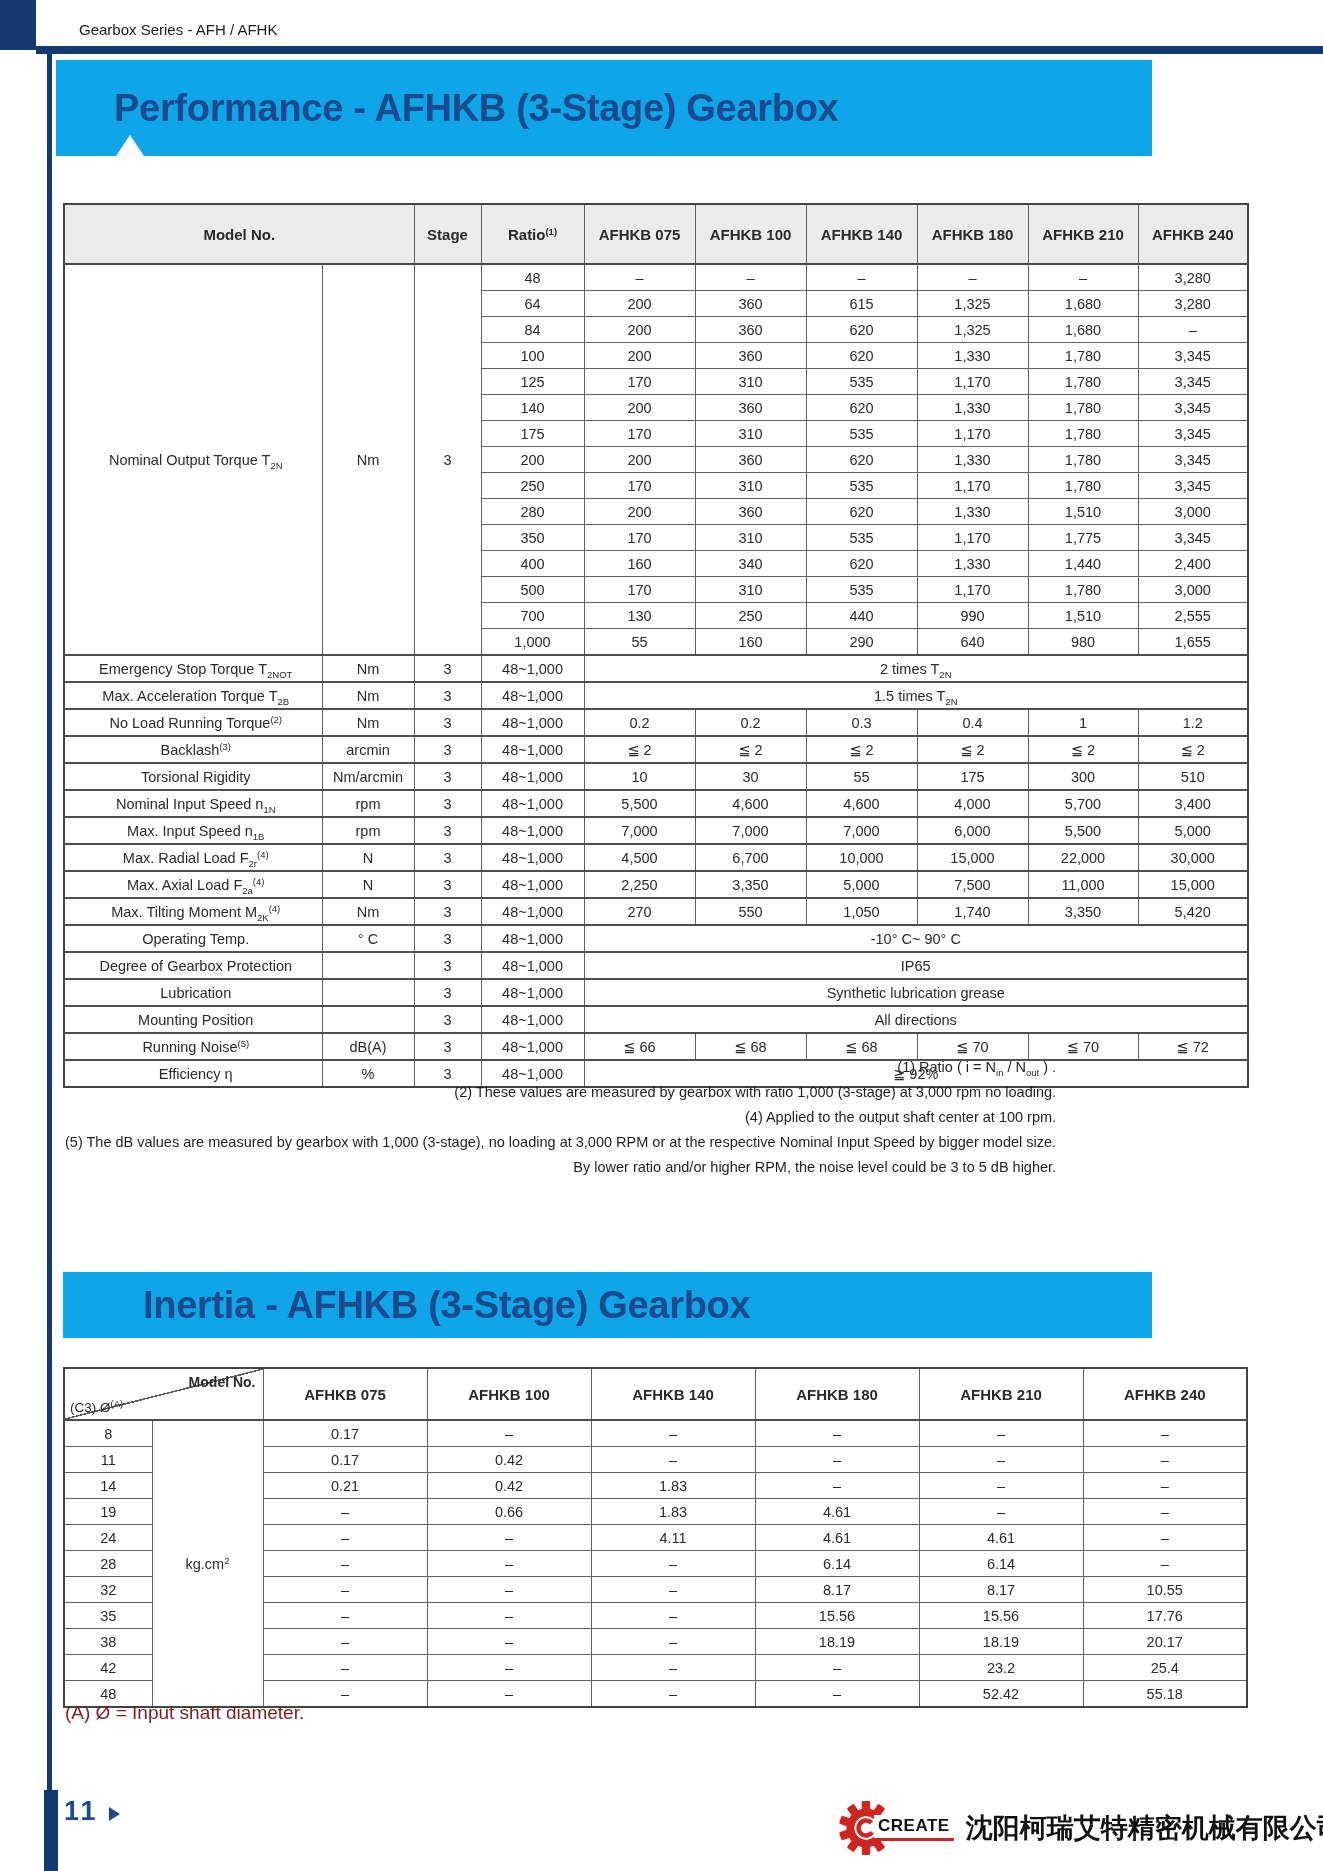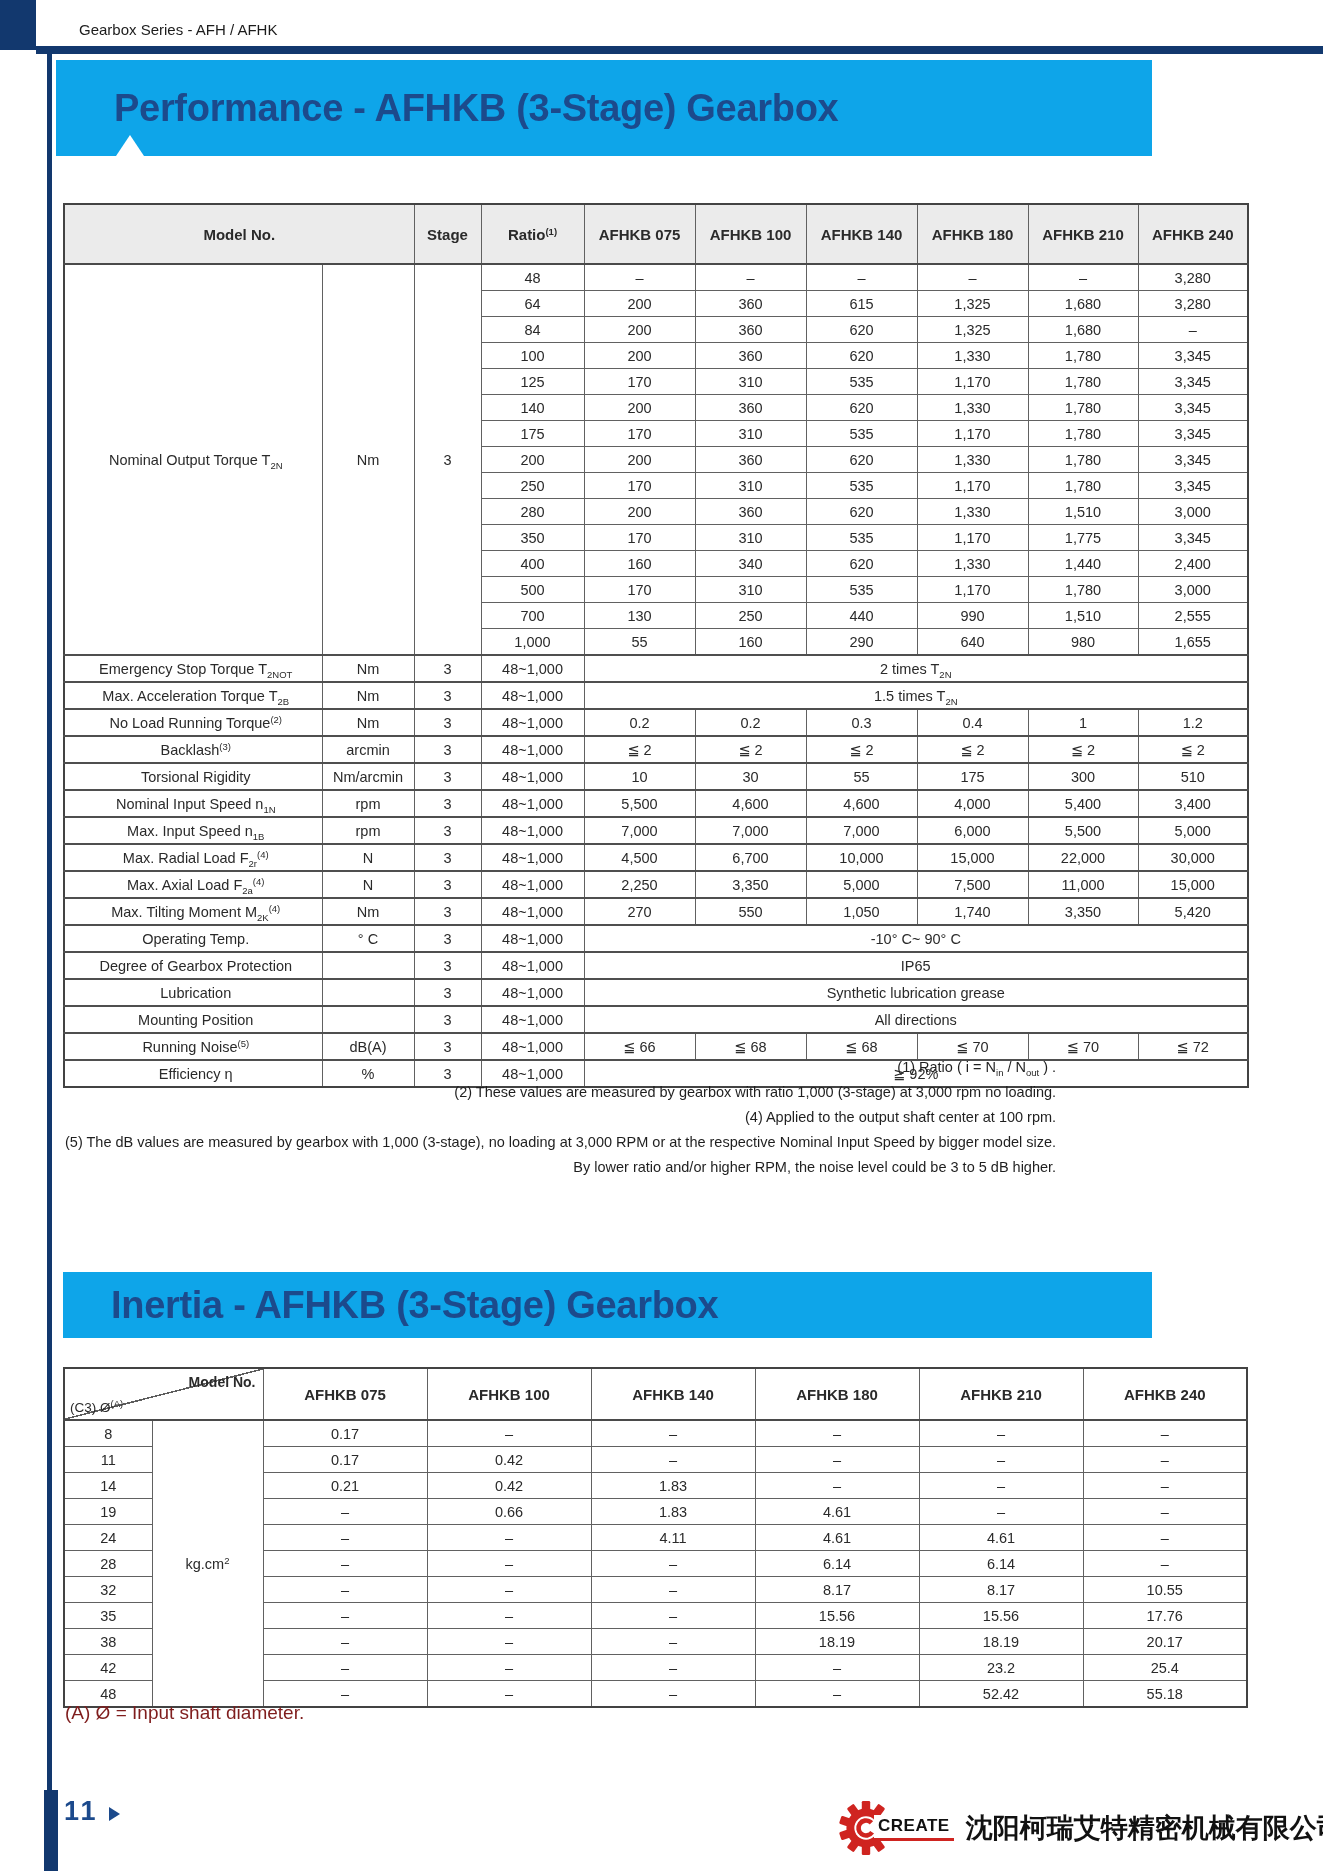--- a/index.html
+++ b/index.html
@@ -12,21 +12,21 @@
   .series-label{position:absolute;left:79px;top:21px;font-size:15px;color:#1c1c1c;}
   .top-rule{position:absolute;left:36px;top:46px;right:0;height:8px;background:#12386e;}
   .left-rule{position:absolute;left:47px;top:54px;width:5px;height:1736px;background:#12386e;}
   .footer-rule{position:absolute;left:44px;top:1790px;width:14px;height:81px;background:#12386e;}
 
   .banner{position:absolute;background:#0ea5e9;display:flex;align-items:center;}
   .banner .sec-title{font-size:38px;font-weight:bold;color:#1c4a8c;letter-spacing:-0.3px;white-space:nowrap;}
   .banner1{left:56px;top:60px;width:1096px;height:96px;}
   .banner1 .sec-title{padding-left:58px;}
   .banner2{left:63px;top:1272px;width:1089px;height:66px;}
-  .banner2 .sec-title{padding-left:48px;}
+  .banner2 .sec-title{padding-left:48px;margin-left:32px;}
   .notch{position:absolute;left:60px;bottom:0;width:0;height:0;
     border-left:14px solid transparent;border-right:14px solid transparent;border-bottom:21px solid #fff;}
 
   
   table{border-collapse:collapse;table-layout:fixed;}
   td{overflow:hidden;white-space:nowrap;}
   .perf{position:absolute;left:63px;top:203px;width:1184px;font-size:14.5px;border:2px solid #434343;}
   .perf td{border:1px solid #616161;height:25px;padding:0 2px;text-align:center;}
   .perf thead td{background:#ebebeb;font-weight:bold;font-size:15px;height:58px;border-bottom:2.5px solid #4a4a4a;}
   .perf .lbl{text-align:center;padding-left:7px;}
@@ -292,21 +292,21 @@
       </tr>
       <tr class="prop-row">
         <td class="lbl">Nominal Input Speed n<sub>1N</sub></td>
         <td>rpm</td>
         <td>3</td>
         <td>48~1,000</td>
         <td>5,500</td>
         <td>4,600</td>
         <td>4,600</td>
         <td>4,000</td>
-        <td>5,400</td>
+        <td>5,700</td>
         <td>3,400</td>
       </tr>
       <tr class="prop-row">
         <td class="lbl">Max. Input Speed n<sub>1B</sub></td>
         <td>rpm</td>
         <td>3</td>
         <td>48~1,000</td>
         <td>7,000</td>
         <td>7,000</td>
         <td>7,000</td>

